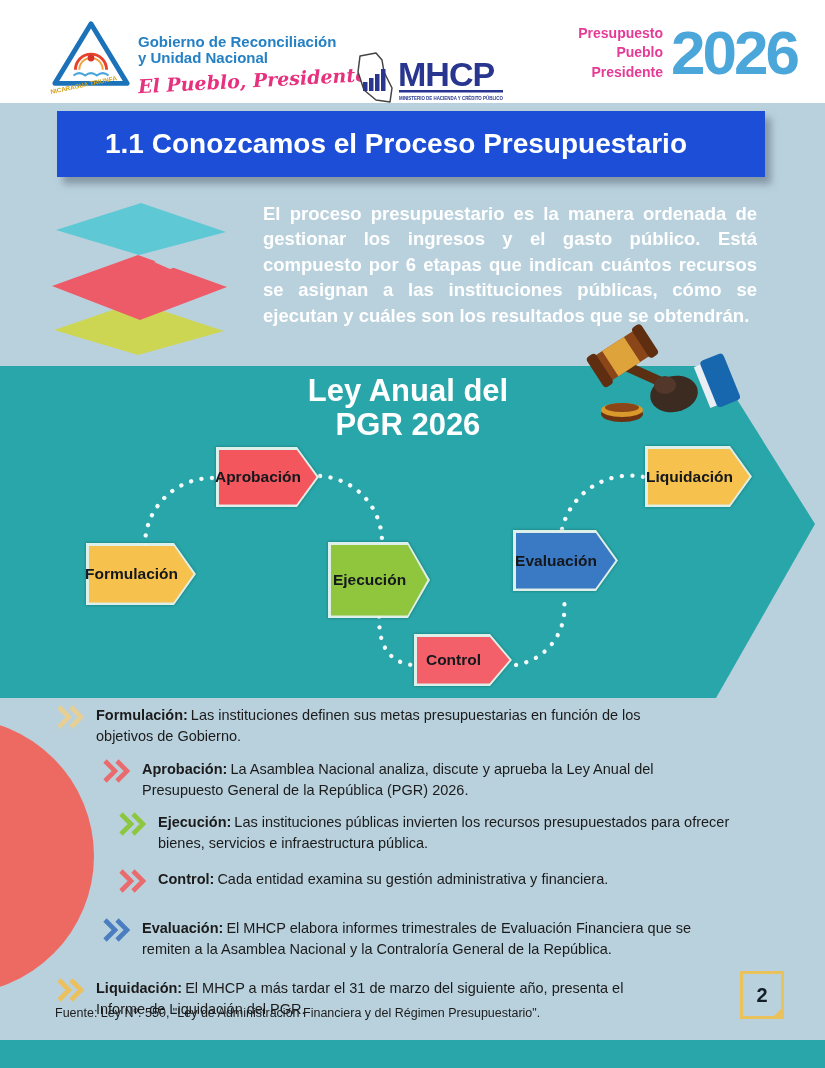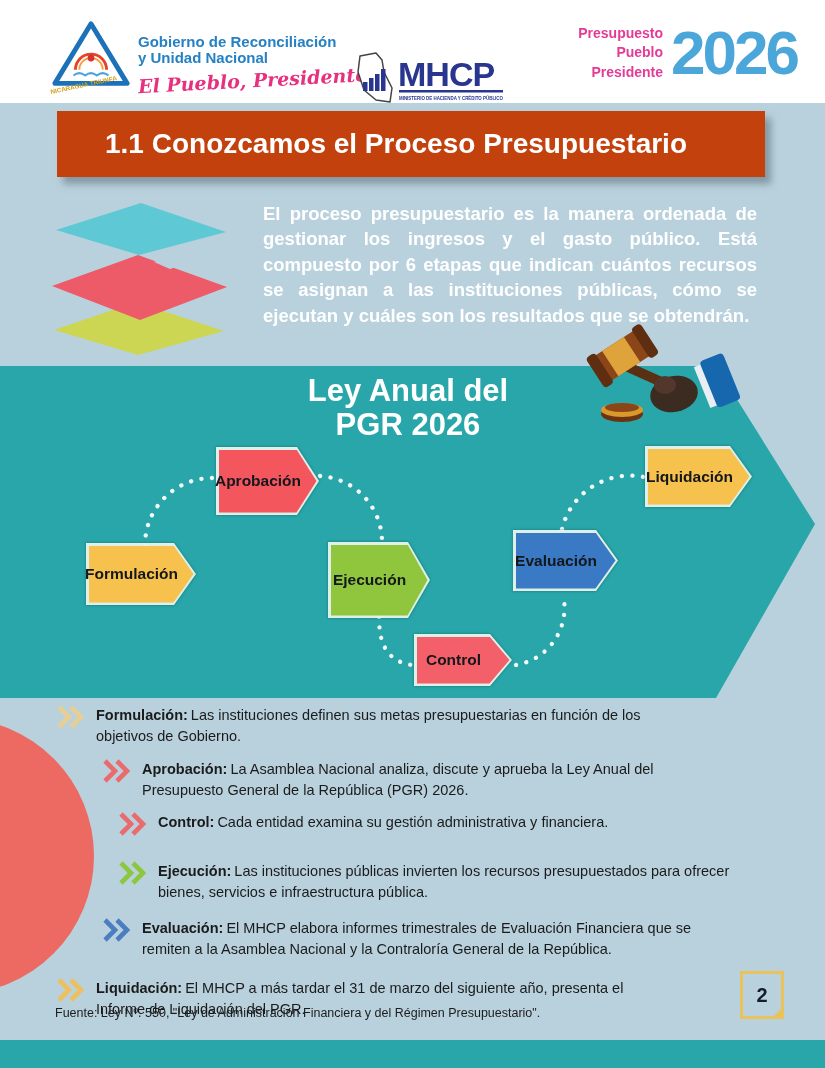--- a/index.html
+++ b/index.html
@@ -40,21 +40,21 @@
 
   .tag{position:absolute;display:flex;align-items:center;justify-content:center;
        filter:drop-shadow(0 0 1.5px rgba(20,85,80,.65));}
   .tag-border{position:absolute;inset:0;background:rgba(238,249,242,.93);
        clip-path:polygon(0 0,calc(100% - 22px) 0,100% 50%,calc(100% - 22px) 100%,0 100%);}
   .tag-fill{position:absolute;inset:2.5px;
        clip-path:polygon(0 0,calc(100% - 20px) 0,100% 50%,calc(100% - 20px) 100%,0 100%);}
   .tag-label{position:relative;font-weight:bold;font-size:15.5px;color:#14181d;
        padding-right:19px;white-space:nowrap;}
   .tag-formulacion{left:86px;top:177px;width:110px;height:62px;}
-  .tag-aprobacion {left:216px;top:81px;width:103px;height:68px;}
+  .tag-aprobacion {left:216px;top:81px;width:103px;height:60px;}
   .tag-ejecucion  {left:328px;top:176px;width:102px;height:76px;}
   .tag-control    {left:414px;top:268px;width:98px;height:52px;}
   .tag-evaluacion {left:513px;top:164px;width:105px;height:61px;}
   .tag-liquidacion{left:645px;top:80px;width:107px;height:61px;justify-content:flex-end;}
 
   
   .red-circle{position:absolute;left:-182px;top:718px;width:276px;height:276px;border-radius:50%;}
   .defs{position:absolute;left:55px;top:705px;width:745px;}
   .def{display:flex;align-items:flex-start;}
   .chev{flex:0 0 auto;margin-right:11px;margin-top:-1px;line-height:0;}
@@ -116,21 +116,21 @@
     <div class="budget-block">
       <div class="budget-words" style="color: rgb(229, 58, 150);">
         <div>Presupuesto</div>
         <div>Pueblo</div>
         <div>Presidente</div>
       </div>
       <div class="budget-year" style="color: rgb(75, 166, 218);">2026</div>
     </div>
   </div>
 
-  <div class="banner" style="background: #c2410c;">
+  <div class="banner" style="background: #1d4ed8;">
     <div class="banner-title">1.1 Conozcamos el Proceso Presupuestario</div>
   </div>
 
   <div class="layers-wrap">
     <svg width="190" height="168" viewBox="0 0 190 168">
       <polygon points="8,138 90,110 178,139 92,163" fill="#ccd653"></polygon>
       <polygon points="6,94 92,63 181,95 94,128" fill="#ee5b68"></polygon>
       <polygon points="108,70 138,59 155,66 124,77" fill="#b9d1dd"></polygon>
       <polygon points="10,38 95,11 180,40 93,63" fill="#5ec8d5"></polygon>
     </svg>
@@ -227,42 +227,42 @@
         <svg width="30" height="26" viewBox="0 0 30 26">
             <g fill="none" stroke="currentColor" stroke-width="4.6">
               <path d="M4 3 L14 13 L4 23"></path>
               <path d="M16 3 L26 13 L16 23"></path>
             </g>
           </svg>
       </span>
       <div class="def-text"><span class="def-term">Aprobación:</span><span>La Asamblea Nacional analiza, discute y aprueba la Ley Anual del Presupuesto General de la República (PGR) 2026.</span></div>
     </div>
 
+    <div class="def d3">
+      <span class="chev" style="color: rgb(141, 198, 63);">
+        <svg width="30" height="26" viewBox="0 0 30 26">
+            <g fill="none" stroke="currentColor" stroke-width="4.6">
+              <path d="M4 3 L14 13 L4 23"></path>
+              <path d="M16 3 L26 13 L16 23"></path>
+            </g>
+          </svg>
+      </span>
+      <div class="def-text"><span class="def-term">Ejecución:</span><span>Las instituciones públicas invierten los recursos presupuestados para ofrecer bienes, servicios e infraestructura pública.</span></div>
+    </div>
+
     <div class="def d4">
       <span class="chev" style="color: rgb(233, 107, 109);">
         <svg width="30" height="26" viewBox="0 0 30 26">
             <g fill="none" stroke="currentColor" stroke-width="4.6">
               <path d="M4 3 L14 13 L4 23"></path>
               <path d="M16 3 L26 13 L16 23"></path>
             </g>
           </svg>
       </span>
       <div class="def-text"><span class="def-term">Control:</span><span>Cada entidad examina su gestión administrativa y financiera.</span></div>
-    </div>
-
-    <div class="def d3">
-      <span class="chev" style="color: rgb(141, 198, 63);">
-        <svg width="30" height="26" viewBox="0 0 30 26">
-            <g fill="none" stroke="currentColor" stroke-width="4.6">
-              <path d="M4 3 L14 13 L4 23"></path>
-              <path d="M16 3 L26 13 L16 23"></path>
-            </g>
-          </svg>
-      </span>
-      <div class="def-text"><span class="def-term">Ejecución:</span><span>Las instituciones públicas invierten los recursos presupuestados para ofrecer bienes, servicios e infraestructura pública.</span></div>
     </div>
 
     <div class="def d5">
       <span class="chev" style="color: rgb(74, 126, 192);">
         <svg width="30" height="26" viewBox="0 0 30 26">
             <g fill="none" stroke="currentColor" stroke-width="4.6">
               <path d="M4 3 L14 13 L4 23"></path>
               <path d="M16 3 L26 13 L16 23"></path>
             </g>
           </svg>

